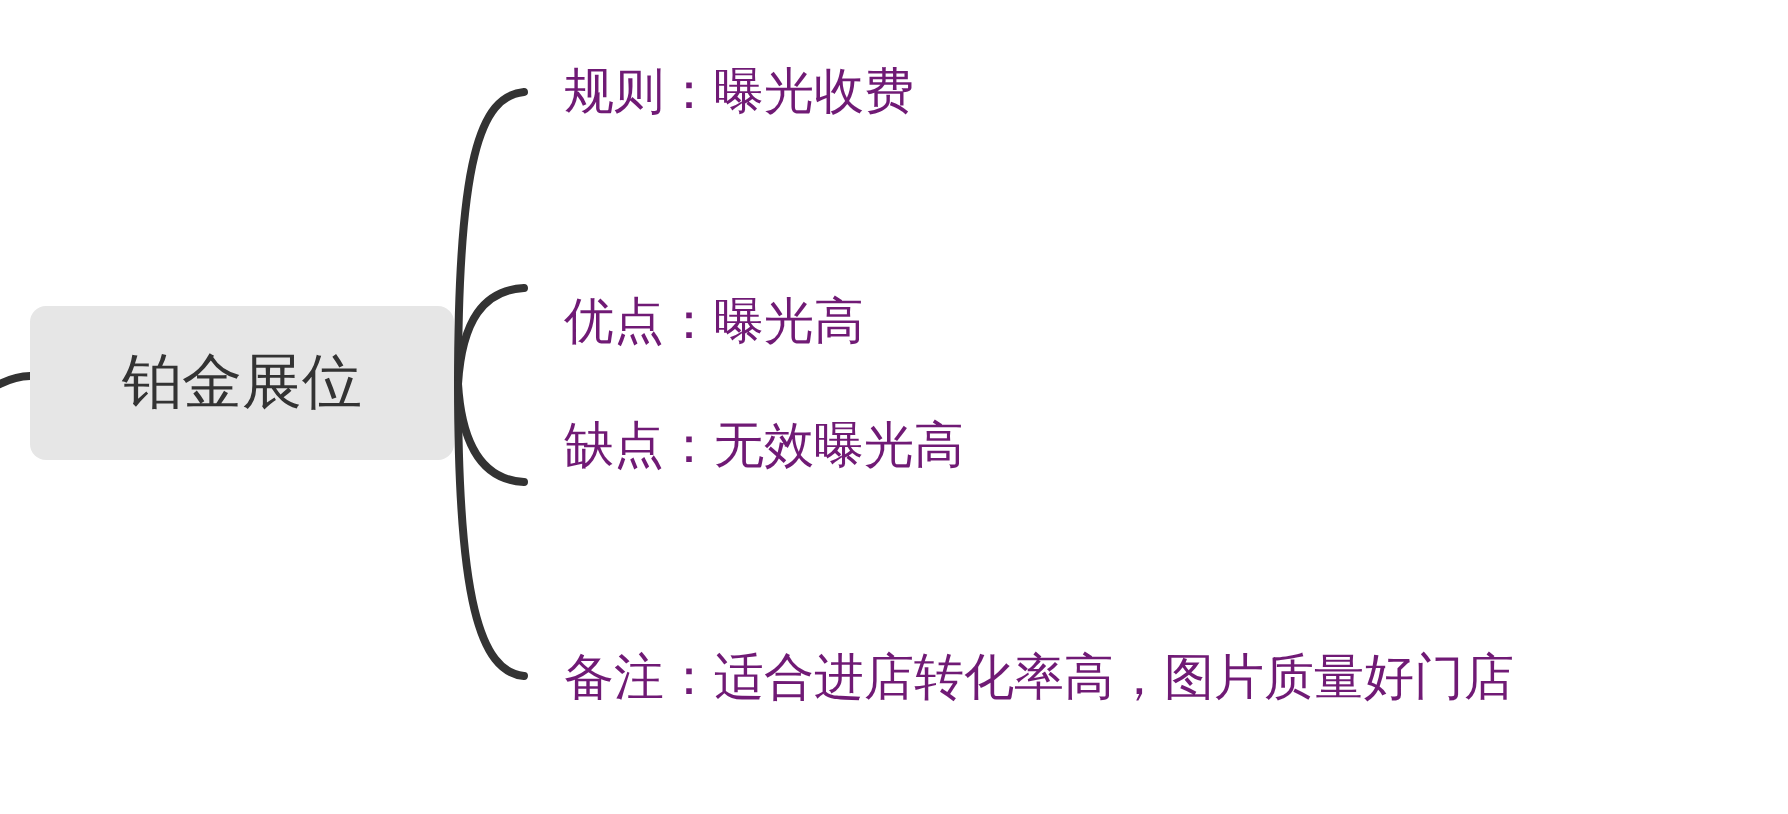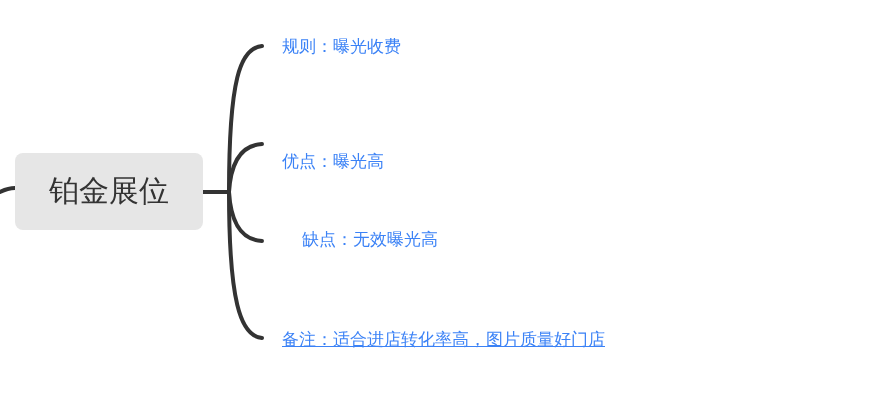--- a/index.html
+++ b/index.html
@@ -1,22 +1,22 @@
 <!DOCTYPE html>
 <html><head>
   <meta charset="utf-8">
   <style>
     html, body { margin: 0; padding: 0; }
     body { width: 894px; height: 407px; background: #ffffff; position: relative; overflow: hidden;
            font-family: "DejaVu Sans", "Liberation Sans", sans-serif; color: #333333; }
     svg.connectors { position: absolute; left: 0; top: 0; width: 894px; height: 407px; }
-    .node-main { position: absolute; left: 15px; top: 153px; width: 188px; height: 77px;
+    .node-main { position: absolute; left: 15px; top: 153px; width: 212px; height: 77px;
                  background: #e6e6e6; border-radius: 8px; display: flex; align-items: center;
                  justify-content: center; font-size: 30px; color: #333333; box-sizing: border-box; }
-    .leaf { position: absolute; left: 282px; font-size: 17px; color: #3b82f6; white-space: nowrap; line-height: 30px; }
+    .leaf { position: absolute; left: 282px; font-size: 25px; color: #701a75; white-space: nowrap; line-height: 30px; }
   </style>
 </head>
 <body>
 
 <svg class="connectors" viewBox="0 0 894 407">
   <g fill="none" stroke="#333333" stroke-width="4" stroke-linecap="round">
 
     <path d="M 0 192 Q 8 188 15 188"></path>
 
     <path d="M 203 192 L 229 192"></path>
@@ -33,19 +33,19 @@
 </div>
 
 <div class="leaf" style="top:31px;">
   <span>规则</span><span>：</span><span>曝光收费</span>
 </div>
 
 <div class="leaf" style="top:146px;">
   <span>优点</span><span>：</span><span>曝光高</span>
 </div>
 
-<div class="leaf" style="top:224px;margin-left:20px;">
+<div class="leaf" style="top:208px;">
   <span>缺点</span><span>：</span><span>无效曝光高</span>
 </div>
 
-<div class="leaf" style="top:324px;text-decoration:underline;">
+<div class="leaf" style="top:324px;">
   <span>备注</span><span>：</span><span>适合进店转化率高，图片质量好门店</span>
 </div>
 
 </body></html>

